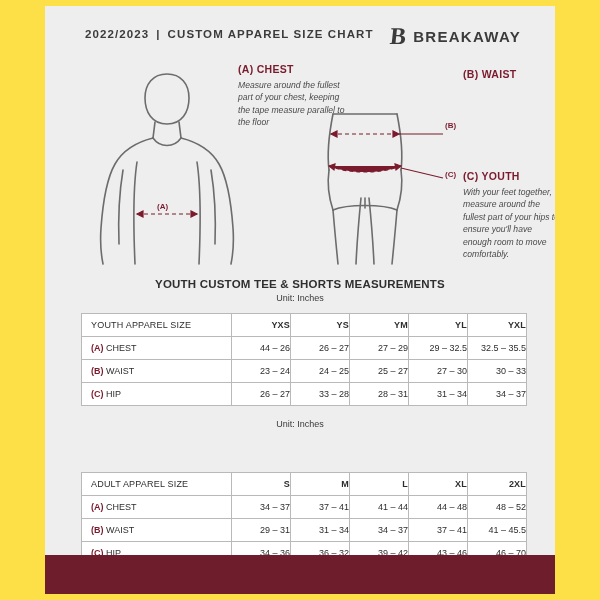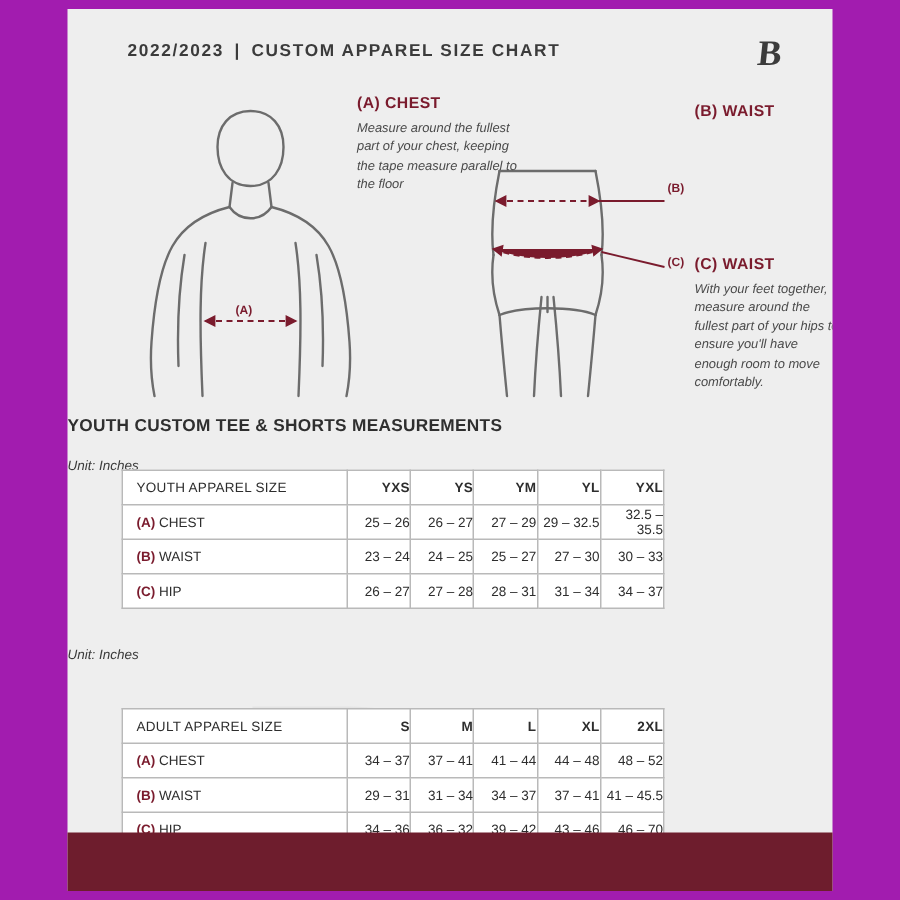--- a/index.html
+++ b/index.html
@@ -4,21 +4,21 @@
 <style>
   html, body {
     margin: 0;
     padding: 0;
     background: #000000;
   }
   #page {
     position: relative;
     width: 600px;
     height: 600px;
-    background: #a21caf;
+    background: #fde047;
     font-family: "Liberation Sans", sans-serif;
     overflow: hidden;
   }
   #sheet {
     position: absolute;
     left: 45px;
     top: 6px;
     width: 510px;
     height: 588px;
     background: #eeeeee;
@@ -123,38 +123,38 @@
   .tag {
     position: absolute;
     font-size: 8px;
     font-weight: bold;
     color: #7a1b2d;
   }
   
   .sect {
     position: absolute;
     width: 510px;
+    text-align: center;
   }
   .sect-title {
     font-size: 11.5px;
     font-weight: bold;
     color: #2f2f2f;
     letter-spacing: .2px;
   }
   .sect-sub {
     font-size: 9px;
-    font-style: italic;
     color: #3a3a3a;
-    margin-top: 15px;
+    margin-top: 3px;
   }
   
   table.size {
     position: absolute;
     left: 36px;
-    width: 362px;
+    width: 446px;
     border-collapse: collapse;
     background: #ffffff;
     table-layout: fixed;
   }
   table.size th, table.size td {
     border: 1px solid #b9b9b9;
     height: 22px;
     font-size: 9px;
     color: #2d2d2d;
     text-align: right;
@@ -195,20 +195,21 @@
   <div id="sheet">
 
     <div class="watermark">B</div>
 
     <div class="header">
       <div class="header-title">
         <span>2022/2023</span><span class="header-sep">|</span><span>CUSTOM APPAREL SIZE CHART</span>
       </div>
       <div class="brand">
         <span class="brand-mark">B</span>
+        <span class="brand-name">BREAKAWAY</span>
       </div>
     </div>
 
     <div class="diagram">
 
       <svg width="510" height="215" viewBox="0 0 510 215" style="position:absolute;left:0;top:0;">
 
         <g fill="none" stroke="#6c6c6c" stroke-width="1.6" stroke-linecap="round">
 
           <path d="M122 16 C108 16 100 26 100 40 C100 54 107 66 122 66 C137 66 144 54 144 40 C144 26 136 16 122 16 Z"></path>
@@ -270,21 +271,21 @@
       <div class="note-chest">
         <div class="diag-head">(A) CHEST</div>
         <div class="diag-body">Measure around the fullest part of your chest, keeping the tape measure parallel to the floor</div>
       </div>
 
       <div class="note-waist">
         <div class="diag-head">(B) WAIST</div>
       </div>
 
       <div class="note-hips">
-        <div class="diag-head">(C) WAIST</div>
+        <div class="diag-head">(C) YOUTH</div>
         <div class="diag-body">With your feet together, measure around the fullest part of your hips to ensure you'll have enough room to move comfortably.</div>
       </div>
 
       <div class="tag" style="left:112px; top:144px;">(A)</div>
       <div class="tag" style="left:400px; top:63px;">(B)</div>
       <div class="tag" style="left:400px; top:112px;">(C)</div>
     </div>
 
     <div class="sect" style="top:272px;">
       <div class="sect-title">YOUTH CUSTOM TEE &amp; SHORTS MEASUREMENTS</div>
@@ -298,38 +299,38 @@
           <th>YXS</th>
           <th>YS</th>
           <th>YM</th>
           <th>YL</th>
           <th>YXL</th>
         </tr>
       </thead>
       <tbody>
         <tr>
           <td class="rowhead"><span class="rl">(A)</span> <span>CHEST</span></td>
-          <td>25 – 26</td>
+          <td>44 – 26</td>
           <td>26 – 27</td>
           <td>27 – 29</td>
           <td>29 – 32.5</td>
           <td>32.5 – 35.5</td>
         </tr>
         <tr>
           <td class="rowhead"><span class="rl">(B)</span> <span>WAIST</span></td>
           <td>23 – 24</td>
           <td>24 – 25</td>
           <td>25 – 27</td>
           <td>27 – 30</td>
           <td>30 – 33</td>
         </tr>
         <tr>
           <td class="rowhead"><span class="rl">(C)</span> <span>HIP</span></td>
           <td>26 – 27</td>
-          <td>27 – 28</td>
+          <td>33 – 28</td>
           <td>28 – 31</td>
           <td>31 – 34</td>
           <td>34 – 37</td>
         </tr>
       </tbody>
     </table>
 
     <div class="sect" style="top:410px;">
       <div class="sect-sub">Unit: Inches</div>
     </div>

